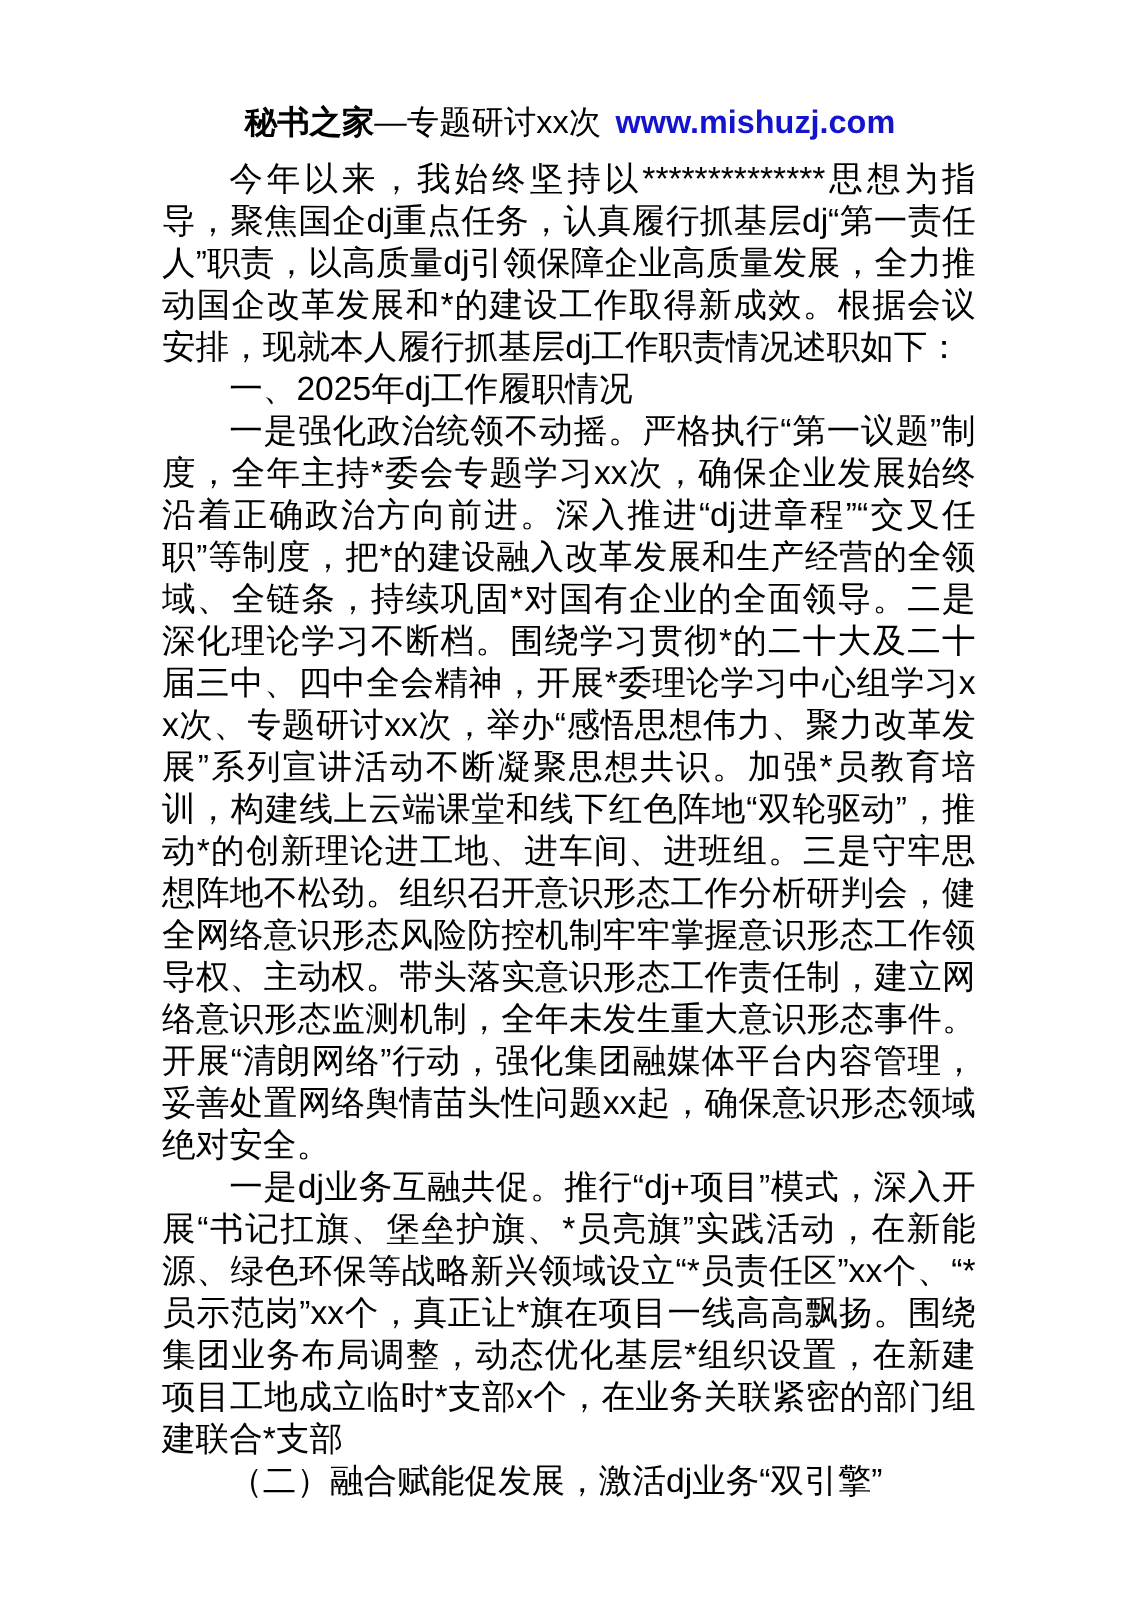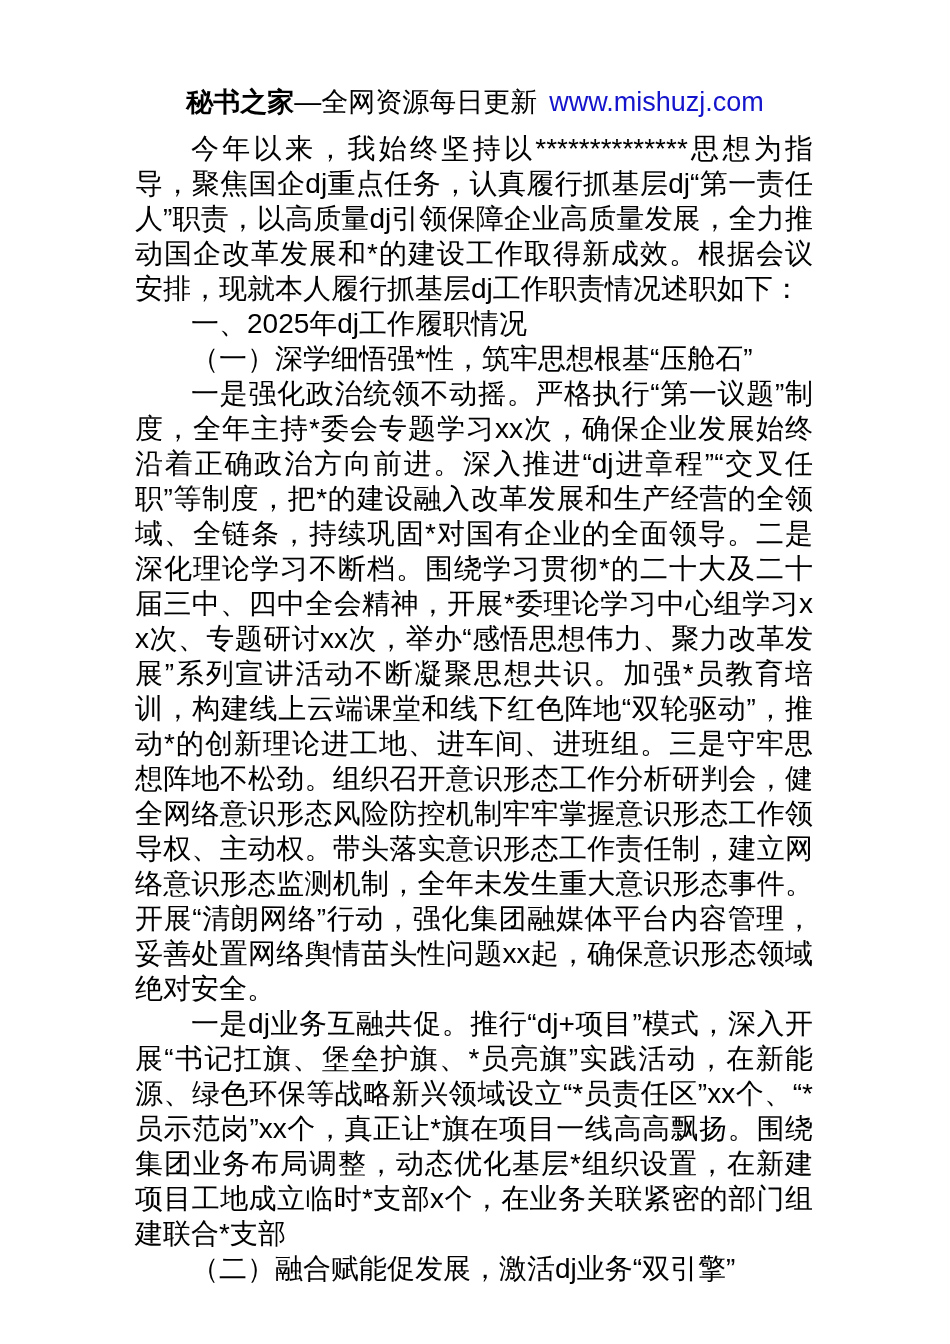--- a/index.html
+++ b/index.html
@@ -29,20 +29,21 @@
     font-weight: bold;
   }
   .site-tagline {
     color: #000000;
     font-weight: normal;
   }
   .site-url {
     color: #1414cc;
     margin-left: 12px;
     text-decoration: none;
+    font-weight: bold;
   }
   
   .doc-body {
     width: 678px;
     margin: 11px 0 0 135px;
     font-size: 28px;
     line-height: 35px;
     text-align: justify;
     text-justify: inter-character;
   }
@@ -52,25 +53,24 @@
     text-indent: 2em;
     word-break: break-all;
   }
 </style>
 </head>
 <body>
 
 <div class="page">
 
   <div class="site-header">
-    <span class="site-brand">秘书之家</span><span class="site-tagline">—全网资源每日更新</span><a class="site-url">www.mishuzj.com</a>
+    <span class="site-brand">秘书之家</span><span class="site-tagline">—专题研讨xx次</span><a class="site-url">www.mishuzj.com</a>
   </div>
 
   <div class="doc-body">
     <p>今年以来，我始终坚持以**************思想为指导，聚焦国企dj重点任务，认真履行抓基层dj“第一责任人”职责，以高质量dj引领保障企业高质量发展，全力推动国企改革发展和*的建设工作取得新成效。根据会议安排，现就本人履行抓基层dj工作职责情况述职如下：</p>
     <p>一、2025年dj工作履职情况</p>
-    <p>（一）深学细悟强*性，筑牢思想根基“压舱石”</p>
     <p>一是强化政治统领不动摇。严格执行“第一议题”制度，全年主持*委会专题学习xx次，确保企业发展始终沿着正确政治方向前进。深入推进“dj进章程”“交叉任职”等制度，把*的建设融入改革发展和生产经营的全领域、全链条，持续巩固*对国有企业的全面领导。二是深化理论学习不断档。围绕学习贯彻*的二十大及二十届三中、四中全会精神，开展*委理论学习中心组学习xx次、专题研讨xx次，举办“感悟思想伟力、聚力改革发展”系列宣讲活动不断凝聚思想共识。加强*员教育培训，构建线上云端课堂和线下红色阵地“双轮驱动”，推动*的创新理论进工地、进车间、进班组。三是守牢思想阵地不松劲。组织召开意识形态工作分析研判会，健全网络意识形态风险防控机制牢牢掌握意识形态工作领导权、主动权。带头落实意识形态工作责任制，建立网络意识形态监测机制，全年未发生重大意识形态事件。开展“清朗网络”行动，强化集团融媒体平台内容管理，妥善处置网络舆情苗头性问题xx起，确保意识形态领域绝对安全。</p>
     <p>一是dj业务互融共促。推行“dj+项目”模式，深入开展“书记扛旗、堡垒护旗、*员亮旗”实践活动，在新能源、绿色环保等战略新兴领域设立“*员责任区”xx个、“*员示范岗”xx个，真正让*旗在项目一线高高飘扬。围绕集团业务布局调整，动态优化基层*组织设置，在新建项目工地成立临时*支部x个，在业务关联紧密的部门组建联合*支部</p>
     <p>（二）融合赋能促发展，激活dj业务“双引擎”</p>
   </div>
 
 </div>
 
 </body></html>

